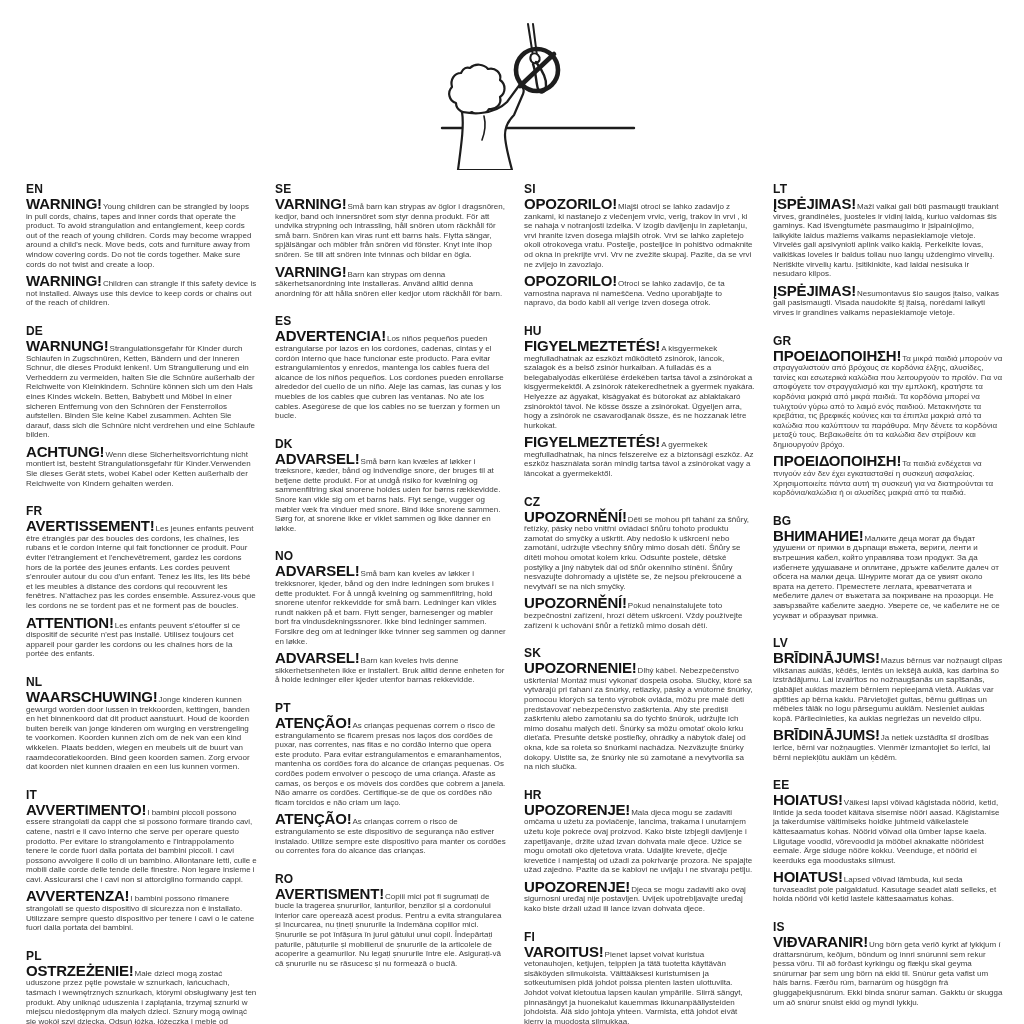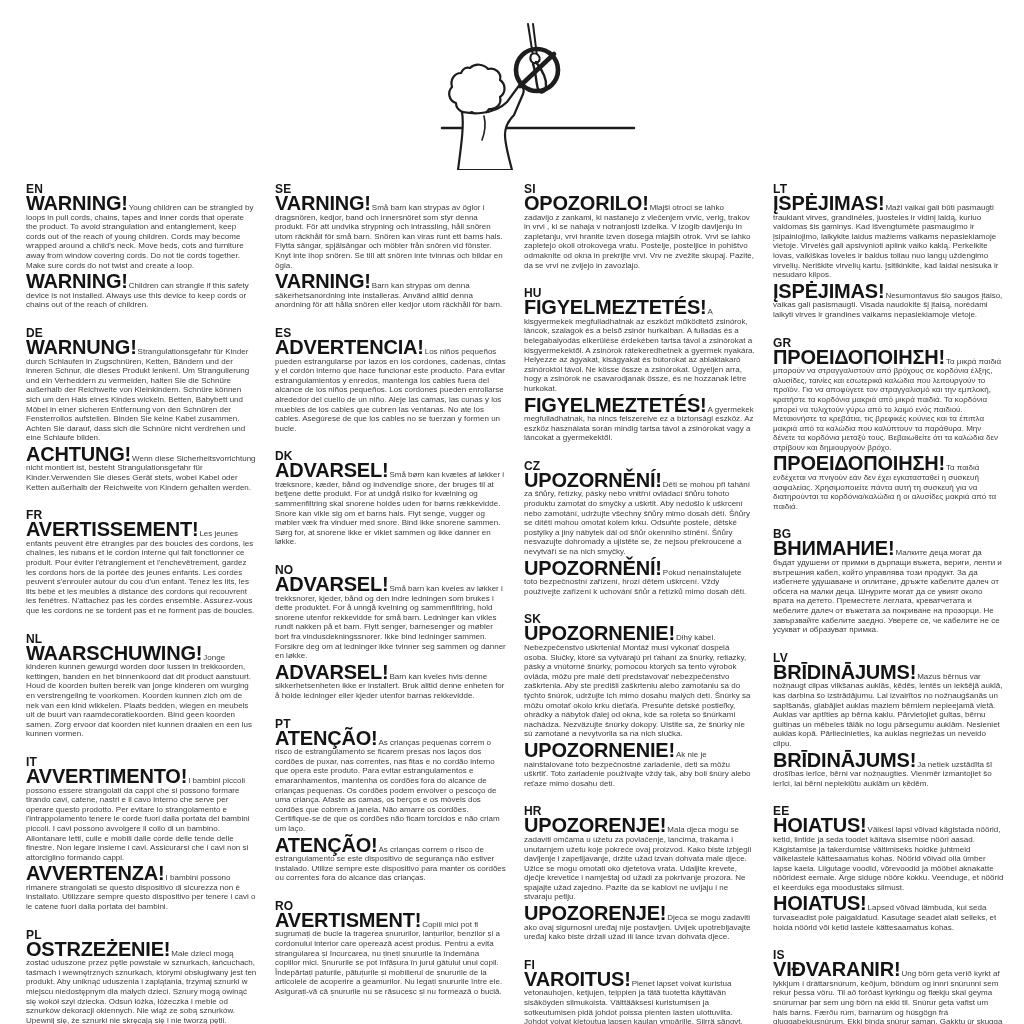--- a/index.html
+++ b/index.html
@@ -4,21 +4,21 @@
 <style>
   html,body{margin:0;padding:0;background:#ffffff;}
   .page{position:relative;width:1024px;height:1024px;background:#fff;overflow:hidden;
         font-family:Liberation Sans, sans-serif;color:#3a3a3a;}
   .figure{position:absolute;left:428px;top:12px;width:212px;height:158px;}
   .cols{position:absolute;left:26px;top:182px;width:978px;display:grid;
         grid-template-columns:repeat(4,1fr);column-gap:18px;}
   .sec{margin:0 0 16px 0;}
   .code{font-size:12px;font-weight:bold;color:#161616;margin:0 0 3px 0;letter-spacing:.2px;}
   .warn{margin:0 0 7px 0;font-size:8px;line-height:9.6px;color:#3d3d3d;}
-  .head{font-size:20px;font-weight:bold;color:#141414;letter-spacing:-0.2px;margin-right:1px;}
+  .head{font-size:15px;font-weight:bold;color:#141414;letter-spacing:-0.2px;margin-right:1px;}
 </style>
 </head>
 <body>
 
 <div class="page">
 
   <div class="figure">
     <svg width="212" height="158" viewBox="0 0 212 158" xmlns="http://www.w3.org/2000/svg">
       <g stroke="#1d1d1d" fill="none" stroke-linecap="round" stroke-linejoin="round">
         <line x1="14" y1="116" x2="206" y2="116" stroke-width="2.4"></line>
@@ -50,20 +50,21 @@
         <p class="warn"><span class="head">WARNING!</span><span>Children can strangle if this safety device is not installed. Always use this device to keep cords or chains out of the reach of children.</span></p>
       </section>
       <section class="sec">
         <h2 class="code">DE</h2>
         <p class="warn"><span class="head">WARNUNG!</span><span>Strangulationsgefahr für Kinder durch Schlaufen in Zugschnüren, Ketten, Bändern und der inneren Schnur, die dieses Produkt lenken!. Um Strangulierung und ein Verheddern zu vermeiden, halten Sie die Schnüre außerhalb der Reichweite von Kleinkindern. Schnüre können sich um den Hals eines Kindes wickeln. Betten, Babybett und Möbel in einer sicheren Entfernung von den Schnüren der Fensterrollos aufstellen. Binden Sie keine Kabel zusammen. Achten Sie darauf, dass sich die Schnüre nicht verdrehen und eine Schlaufe bilden.</span></p>
         <p class="warn"><span class="head">ACHTUNG!</span><span>Wenn diese Sicherheitsvorrichtung nicht montiert ist, besteht Strangulationsgefahr für Kinder.Verwenden Sie dieses Gerät stets, wobei Kabel oder Ketten außerhalb der Reichweite von Kindern gehalten werden.</span></p>
       </section>
       <section class="sec">
         <h2 class="code">FR</h2>
         <p class="warn"><span class="head">AVERTISSEMENT!</span><span>Les jeunes enfants peuvent être étranglés par des boucles des cordons, les chaînes, les rubans et le cordon interne qui fait fonctionner ce produit. Pour éviter l'étranglement et l'enchevêtrement, gardez les cordons hors de la portée des jeunes enfants. Les cordes peuvent s'enrouler autour du cou d'un enfant. Tenez les lits, les lits bébé et les meubles à distance des cordons qui recouvrent les fenêtres. N'attachez pas les cordes ensemble. Assurez-vous que les cordons ne se tordent pas et ne forment pas de boucles.</span></p>
+        <p class="warn"><span class="head">ATTENTION!</span><span>Les enfants peuvent s'étouffer si ce dispositif de sécurité n'est pas installé. Utilisez toujours cet appareil pour garder les cordons ou les chaînes hors de la portée des enfants.</span></p>
       </section>
       <section class="sec">
         <h2 class="code">NL</h2>
         <p class="warn"><span class="head">WAARSCHUWING!</span><span>Jonge kinderen kunnen gewurgd worden door lussen in trekkoorden, kettingen, banden en het binnenkoord dat dit product aanstuurt. Houd de koorden buiten bereik van jonge kinderen om wurging en verstrengeling te voorkomen. Koorden kunnen zich om de nek van een kind wikkelen. Plaats bedden, wiegen en meubels uit de buurt van raamdecoratiekoorden. Bind geen koorden samen. Zorg ervoor dat koorden niet kunnen draaien en een lus kunnen vormen.</span></p>
       </section>
       <section class="sec">
         <h2 class="code">IT</h2>
         <p class="warn"><span class="head">AVVERTIMENTO!</span><span>I bambini piccoli possono essere strangolati da cappi che si possono formare tirando cavi, catene, nastri e il cavo interno che serve per operare questo prodotto. Per evitare lo strangolamento e l'intrappolamento tenere le corde fuori dalla portata dei bambini piccoli. I cavi possono avvolgere il collo di un bambino. Allontanare letti, culle e mobili dalle corde delle tende delle finestre. Non legare insieme i cavi. Assicurarsi che i cavi non si attorciglino formando cappi.</span></p>
         <p class="warn"><span class="head">AVVERTENZA!</span><span>I bambini possono rimanere strangolati se questo dispositivo di sicurezza non è installato. Utilizzare sempre questo dispositivo per tenere i cavi o le catene fuori dalla portata dei bambini.</span></p>
       </section>
@@ -102,35 +103,35 @@
         <h2 class="code">RO</h2>
         <p class="warn"><span class="head">AVERTISMENT!</span><span>Copiii mici pot fi sugrumați de bucle la tragerea șnururilor, lanțurilor, benzilor și a cordonului interior care operează acest produs. Pentru a evita strangularea și încurcarea, nu țineți șnururile la îndemâna copiilor mici. Șnururile se pot înfășura în jurul gâtului unui copil. Îndepărtați paturile, pătuțurile și mobilierul de șnururile de la articolele de acoperire a geamurilor. Nu legați șnururile între ele. Asigurați-vă că șnururile nu se răsucesc și nu formează o buclă.</span></p>
 
       </section>
     </div>
 
     <div class="col">
       <section class="sec">
         <h2 class="code">SI</h2>
         <p class="warn"><span class="head">OPOZORILO!</span><span>Mlajši otroci se lahko zadavijo z zankami, ki nastanejo z vlečenjem vrvic, verig, trakov in vrvi , ki se nahaja v notranjosti izdelka. V izogib davljenju in zapletanju, vrvi hranite izven dosega mlajših otrok. Vrvi se lahko zapletejo okoli otrokovega vratu. Postelje, posteljice in pohištvo odmaknite od okna in prekrijte vrvi. Vrv ne zvežite skupaj. Pazite, da se vrvi ne zvijejo in zavozlajo.</span></p>
+        <p class="warn"><span class="head">OPOZORILO!</span><span>Otroci se lahko zadavijo, če ta varnostna naprava ni nameščena. Vedno uporabljajte to napravo, da bodo kabli ali verige izven dosega otrok.</span></p>
       </section>
       <section class="sec">
         <h2 class="code">HU</h2>
         <p class="warn"><span class="head">FIGYELMEZTETÉS!</span><span>A kisgyermekek megfulladhatnak az eszközt működtető zsinórok, láncok, szalagok és a belső zsinór hurkaiban. A fulladás és a belegabalyodás elkerülése érdekében tartsa távol a zsinórokat a kisgyermekektől. A zsinórok rátekeredhetnek a gyermek nyakára. Helyezze az ágyakat, kiságyakat és bútorokat az ablaktakaró zsinóroktól távol. Ne kösse össze a zsinórokat. Ügyeljen arra, hogy a zsinórok ne csavarodjanak össze, és ne hozzanak létre hurkokat.</span></p>
         <p class="warn"><span class="head">FIGYELMEZTETÉS!</span><span>A gyermekek megfulladhatnak, ha nincs felszerelve ez a biztonsági eszköz. Az eszköz használata során mindig tartsa távol a zsinórokat vagy a láncokat a gyermekektől.</span></p>
       </section>
       <section class="sec">
         <h2 class="code">CZ</h2>
         <p class="warn"><span class="head">UPOZORNĚNÍ!</span><span>Děti se mohou při tahání za šňůry, řetízky, pásky nebo vnitřní ovládací šňůru tohoto produktu zamotat do smyčky a uškrtit. Aby nedošlo k uškrcení nebo zamotání, udržujte všechny šňůry mimo dosah dětí. Šňůry se dítěti mohou omotat kolem krku. Odsuňte postele, dětské postýlky a jiný nábytek dál od šňůr okenního stínění. Šňůry nesvazujte dohromady a ujistěte se, že nejsou překroucené a nevytváří se na nich smyčky.</span></p>
         <p class="warn"><span class="head">UPOZORNĚNÍ!</span><span>Pokud nenainstalujete toto bezpečnostní zařízení, hrozí dětem uškrcení. Vždy používejte zařízení k uchování šňůr a řetízků mimo dosah dětí.</span></p>
       </section>
       <section class="sec">
         <h2 class="code">SK</h2>
         <p class="warn"><span class="head">UPOZORNENIE!</span><span>Dlhý kábel. Nebezpečenstvo uškrtenia! Montáž musí vykonať dospelá osoba. Slučky, ktoré sa vytvárajú pri ťahaní za šnúrky, retiazky, pásky a vnútorné šnúrky, pomocou ktorých sa tento výrobok ovláda, môžu pre malé deti predstavovať nebezpečenstvo zaškrtenia. Aby ste predišli zaškrteniu alebo zamotaniu sa do týchto šnúrok, udržujte ich mimo dosahu malých detí. Šnúrky sa môžu omotať okolo krku dieťaťa. Presuňte detské postieľky, ohrádky a nábytok ďalej od okna, kde sa roleta so šnúrkami nachádza. Nezväzujte šnúrky dokopy. Uistite sa, že šnúrky nie sú zamotané a nevytvorila sa na nich slučka.</span></p>
-        <p class="warn"><span class="head">UPOZORNENIE!</span><span>Ak nie je nainštalované toto bezpečnostné zariadenie, deti sa môžu uškrtiť. Toto zariadenie používajte vždy tak, aby boli šnúry alebo reťaze mimo dosahu detí.</span></p>
       </section>
       <section class="sec">
         <h2 class="code">HR</h2>
         <p class="warn"><span class="head">UPOZORENJE!</span><span>Mala djeca mogu se zadaviti omčama u užetu za povlačenje, lancima, trakama i unutarnjem užetu koje pokreće ovaj proizvod. Kako biste izbjegli davljenje i zapetljavanje, držite užad izvan dohvata male djece. Užice se mogu omotati oko djetetova vrata. Udaljite krevete, dječje krevetiće i namještaj od užadi za pokrivanje prozora. Ne spajajte užad zajedno. Pazite da se kablovi ne uvijaju i ne stvaraju petlju.</span></p>
         <p class="warn"><span class="head">UPOZORENJE!</span><span>Djeca se mogu zadaviti ako ovaj sigurnosni uređaj nije postavljen. Uvijek upotrebljavajte uređaj kako biste držali užad ili lance izvan dohvata djece.</span></p>
       </section>
       <section class="sec">
         <h2 class="code">FI</h2>
         <p class="warn"><span class="head">VAROITUS!</span><span>Pienet lapset voivat kuristua vetonauhojen, ketjujen, teippien ja tätä tuotetta käyttävän sisäköyden silmukoista. Välttääksesi kuristumisen ja sotkeutumisen pidä johdot poissa pienten lasten ulottuvilta. Johdot voivat kietoutua lapsen kaulan ympärille. Siirrä sängyt, pinnasängyt ja huonekalut kauemmas ikkunanpäällysteiden johdoista. Älä sido johtoja yhteen. Varmista, että johdot eivät kierry ja muodosta silmukkaa.</span></p>
 

